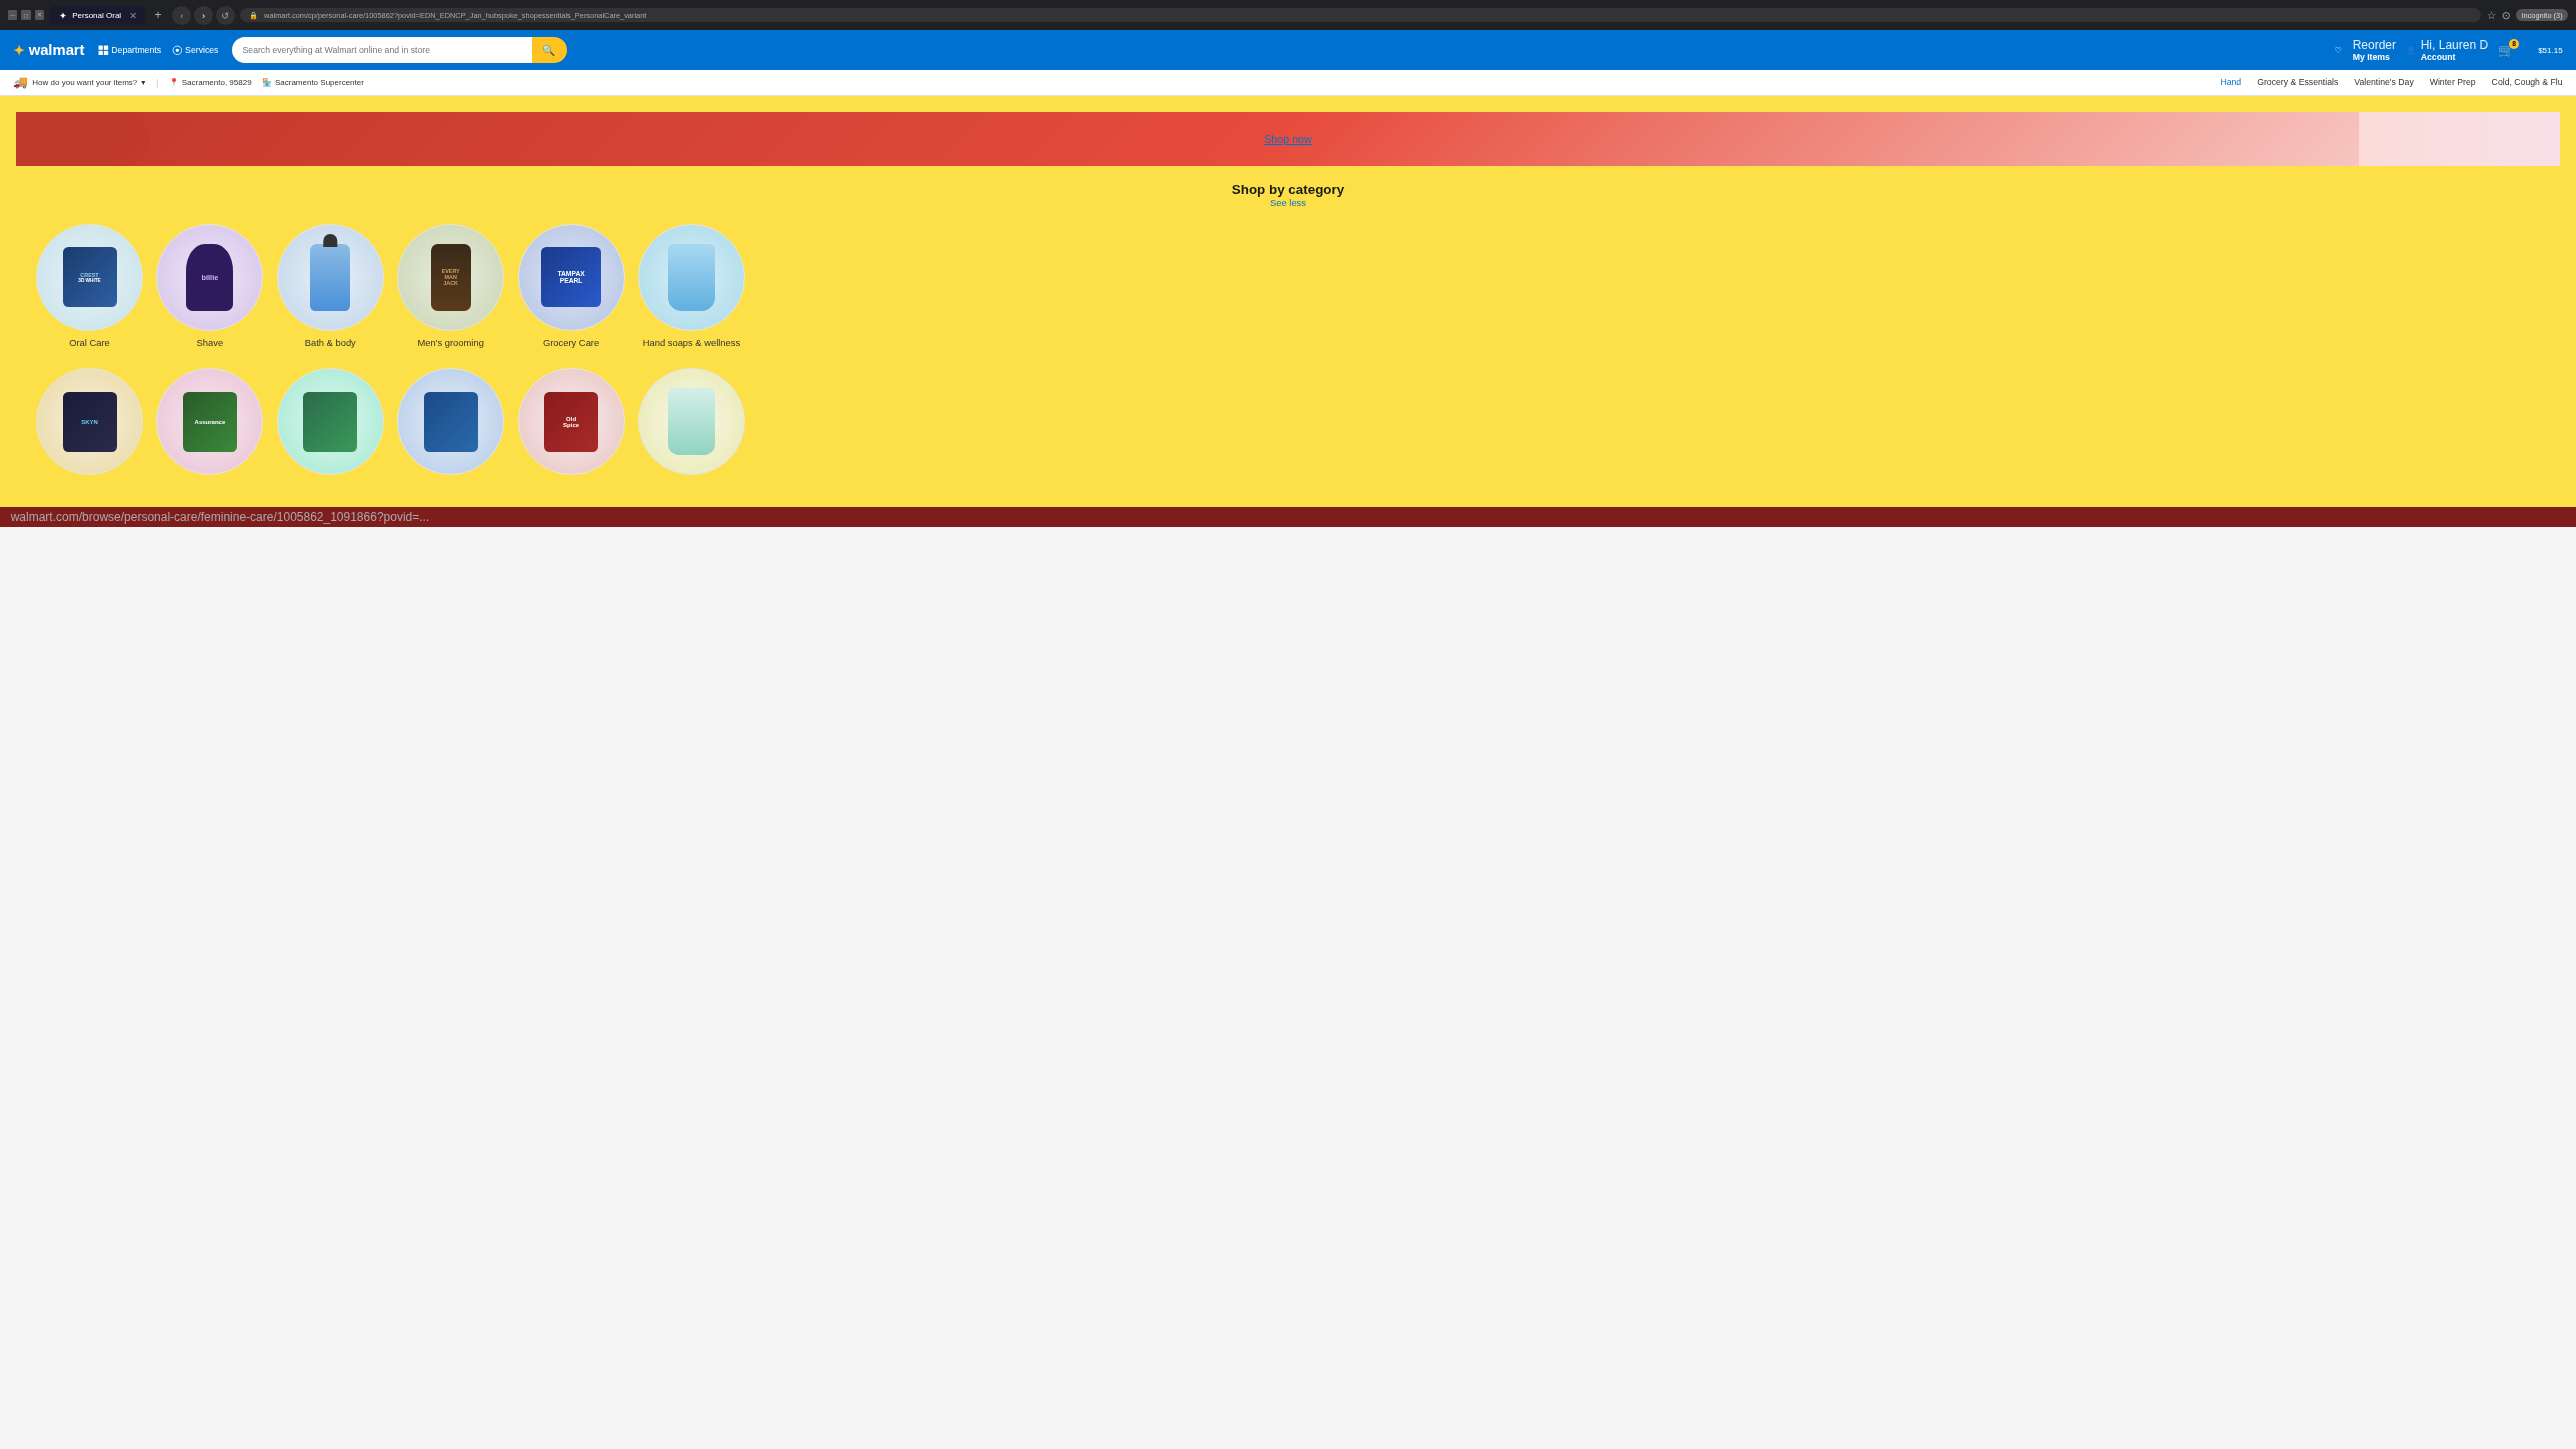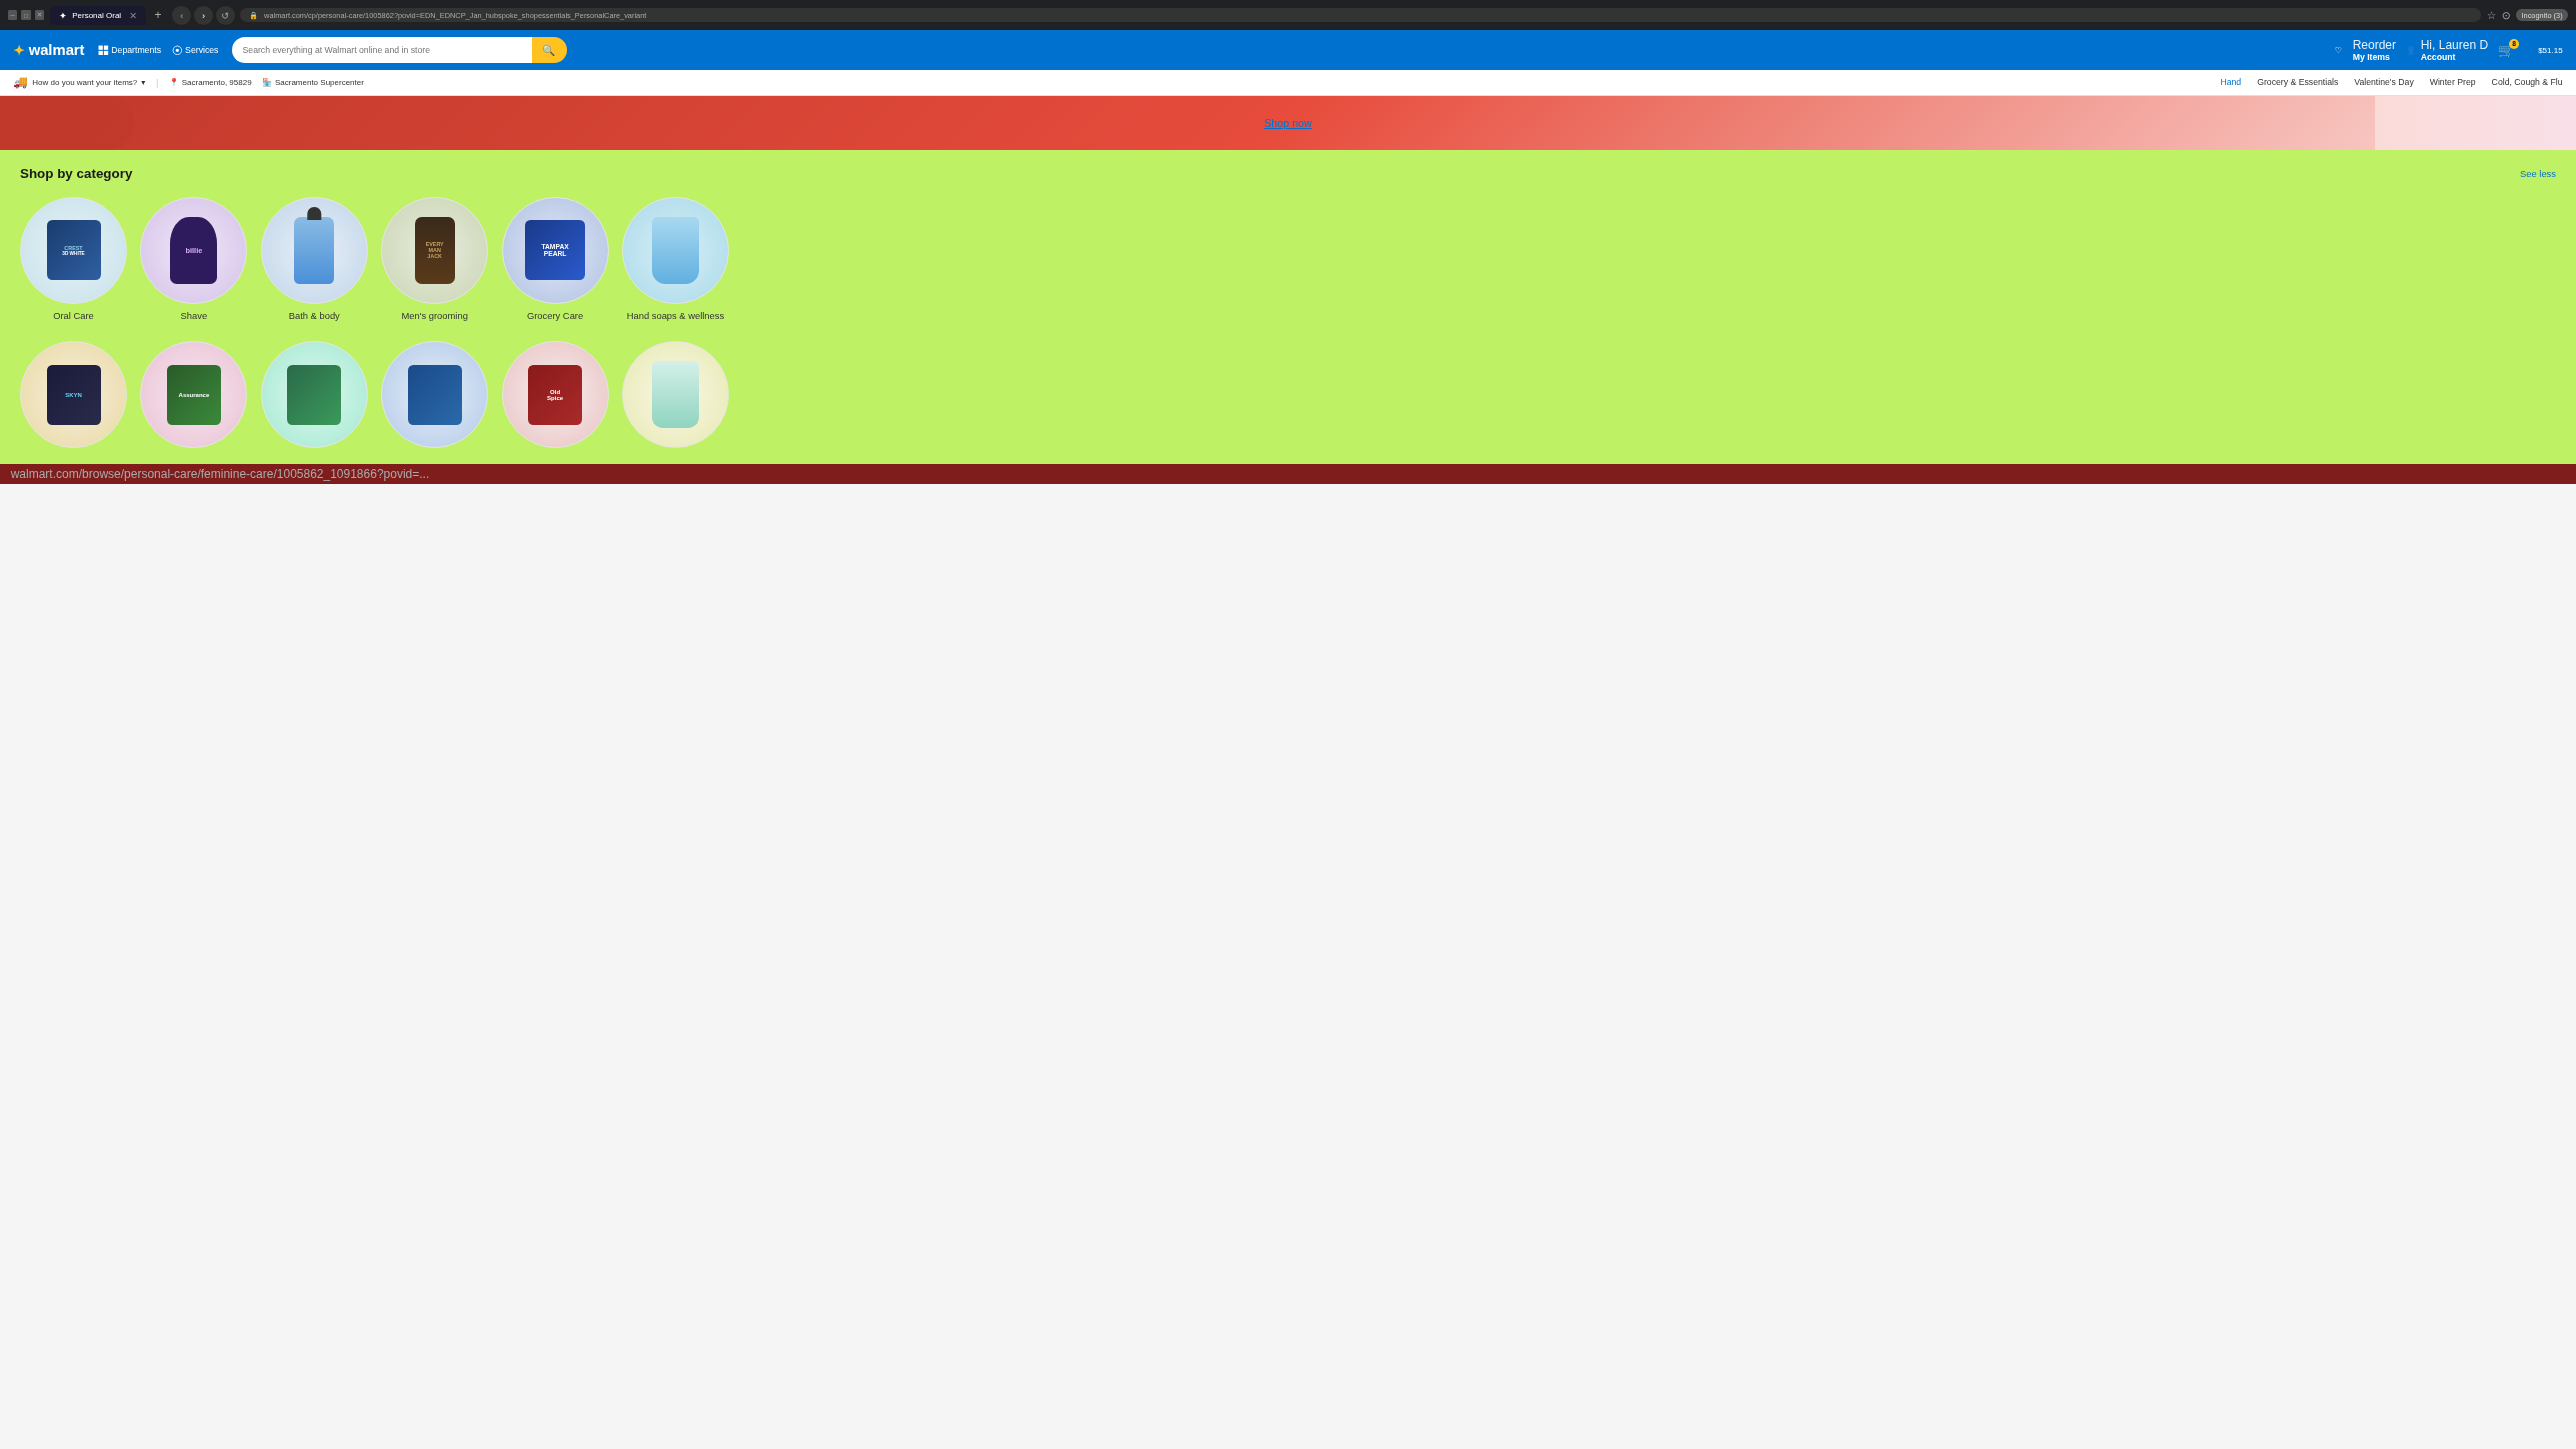--- a/index.html
+++ b/index.html
@@ -232,22 +232,22 @@
       font-size: 8.7px;
       color: #333;
       cursor: pointer;
       font-weight: 500;
       white-space: nowrap;
     }
     .nav-link.highlight { color: #0071ce; }
 
     
     .main-content {
-      background: #bef264;
-      padding: 0;
+      background: #fde047;
+      padding: 16px;
     }
 
     
     .banner-strip {
       background: linear-gradient(135deg, #c0392b 0%, #e74c3c 50%, #fadbd8 100%);
       height: 54px;
       display: flex;
       align-items: center;
       justify-content: center;
       position: relative;
@@ -283,20 +283,21 @@
 
     
     .section {
       padding: 16px 20px;
     }
     .section-header {
       display: flex;
       justify-content: space-between;
       align-items: center;
       margin-bottom: 16px;
+      flex-direction: column;
     }
     .section-title {
       font-size: 13.4px;
       font-weight: bold;
       color: #1a1a1a;
     }
     .see-less-btn {
       color: #0071ce;
       font-size: 9.4px;
       cursor: pointer;

